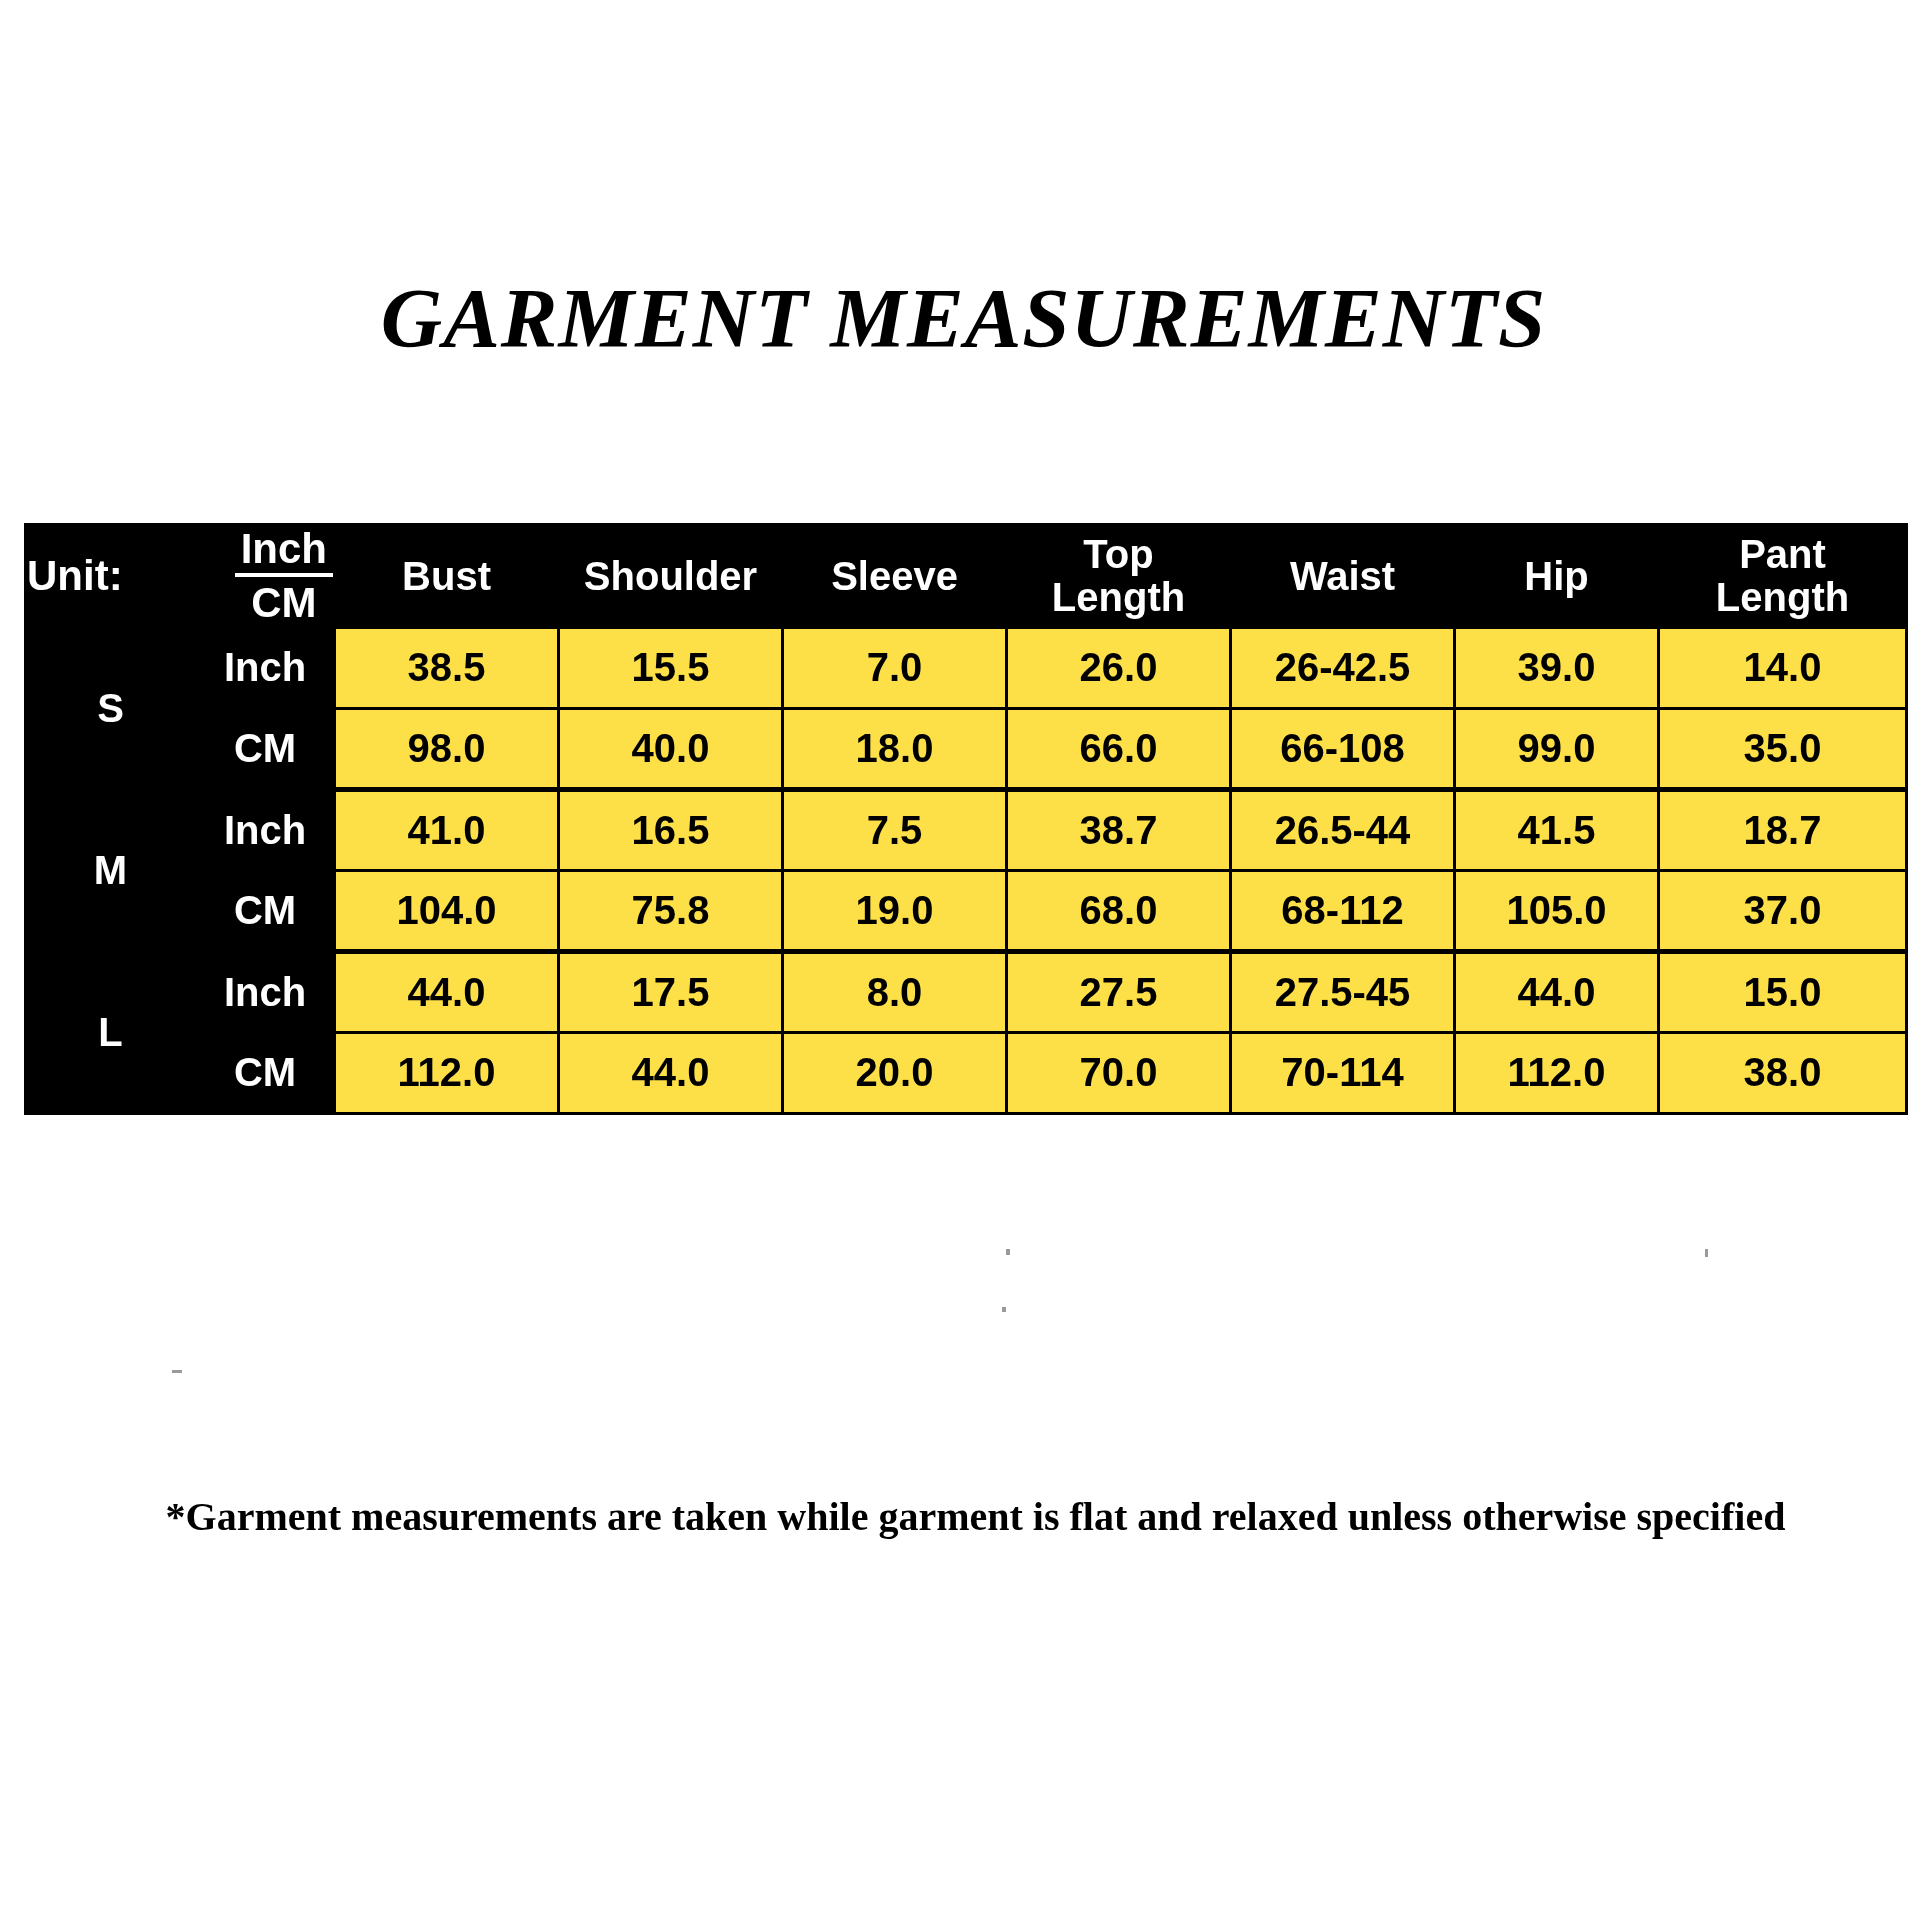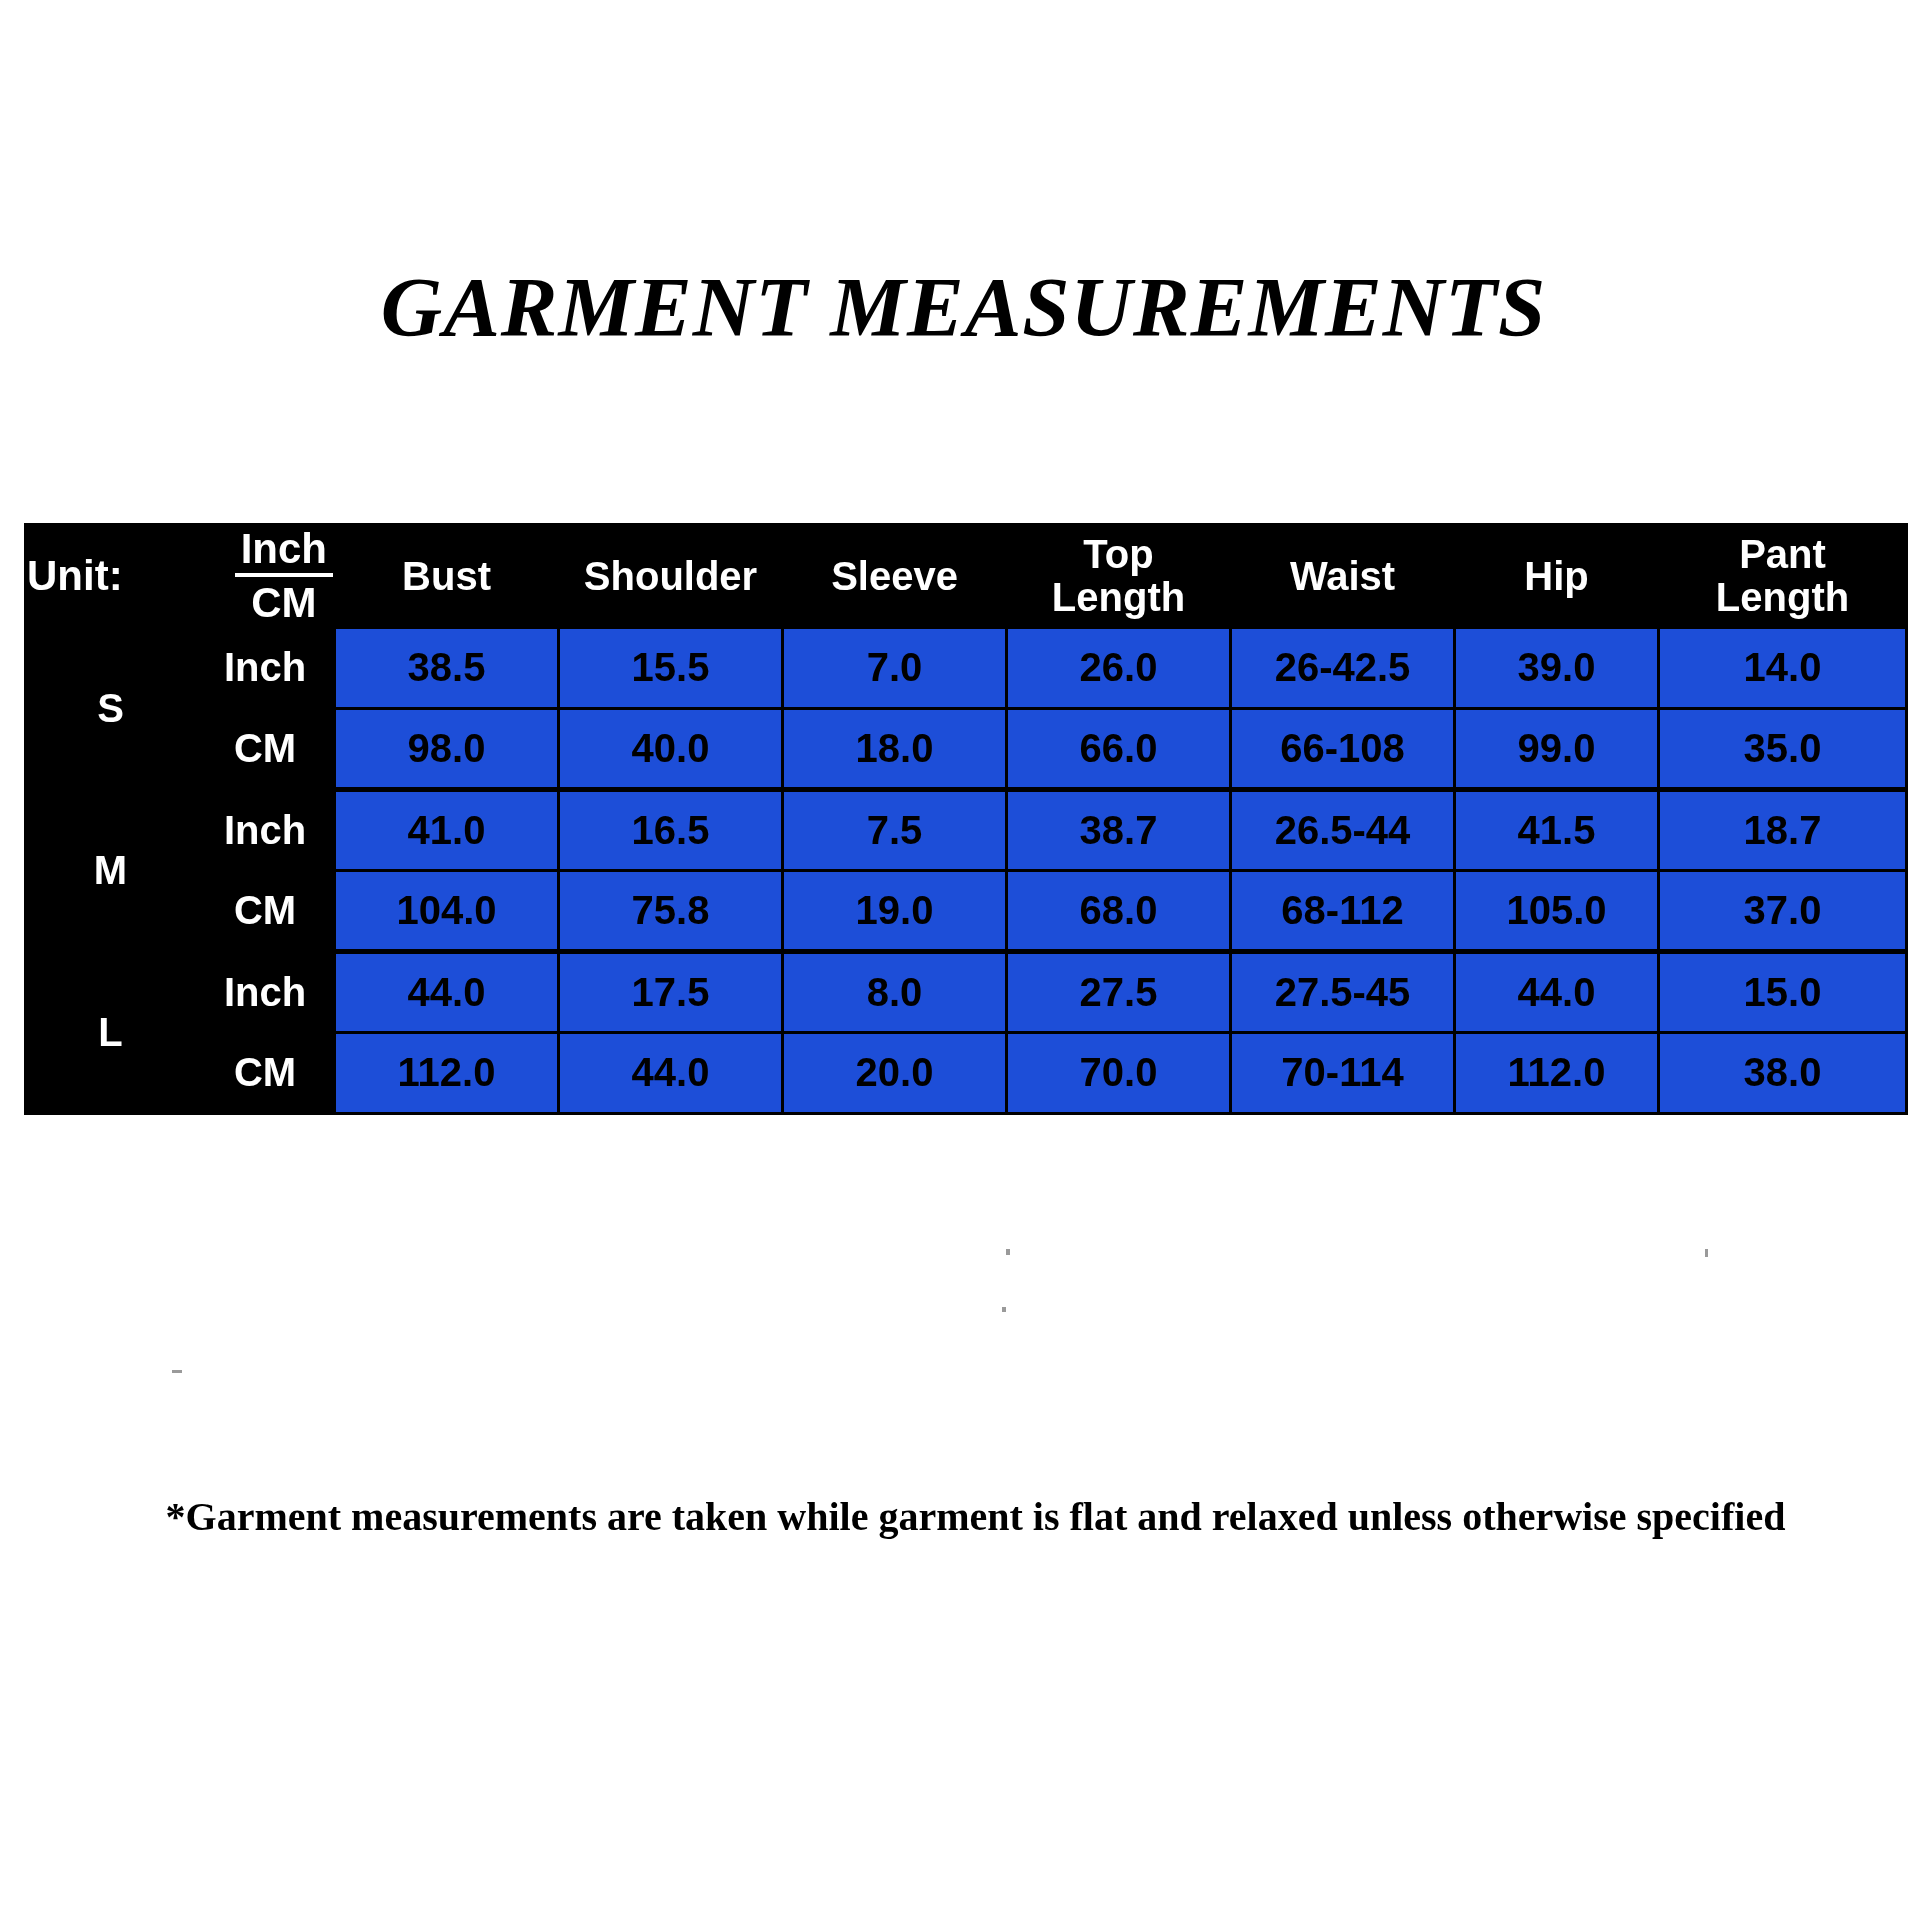--- a/index.html
+++ b/index.html
@@ -20,21 +20,21 @@
     position: absolute;
     left: 0; top: 0;
     width: 1927px;
     height: 1927px;
     box-sizing: border-box;
   }
 
   .title {
     position: absolute;
     left: 0;
-    top: 265px;
+    top: 276px;
     width: 1927px;
     text-align: center;
     font-family: "Liberation Serif", serif;
     font-style: italic;
     font-weight: bold;
     font-size: 85px;
     letter-spacing: 1px;
     line-height: 1;
     white-space: nowrap;
   }
@@ -112,21 +112,21 @@
 
   
   .unitcol {
     background: #000000;
     color: #ffffff;
     font-size: 42px;
     width: 139px;
   }
 
   .val {
-    background: #1d4ed8;
+    background: #fde047;
     color: #000000;
     font-size: 42px;
   }
 
   tr.body-row td { height: 81px; }
 
   
   tr.group-end td { border-bottom: 5px solid #000000; }
 
   .footnote {

